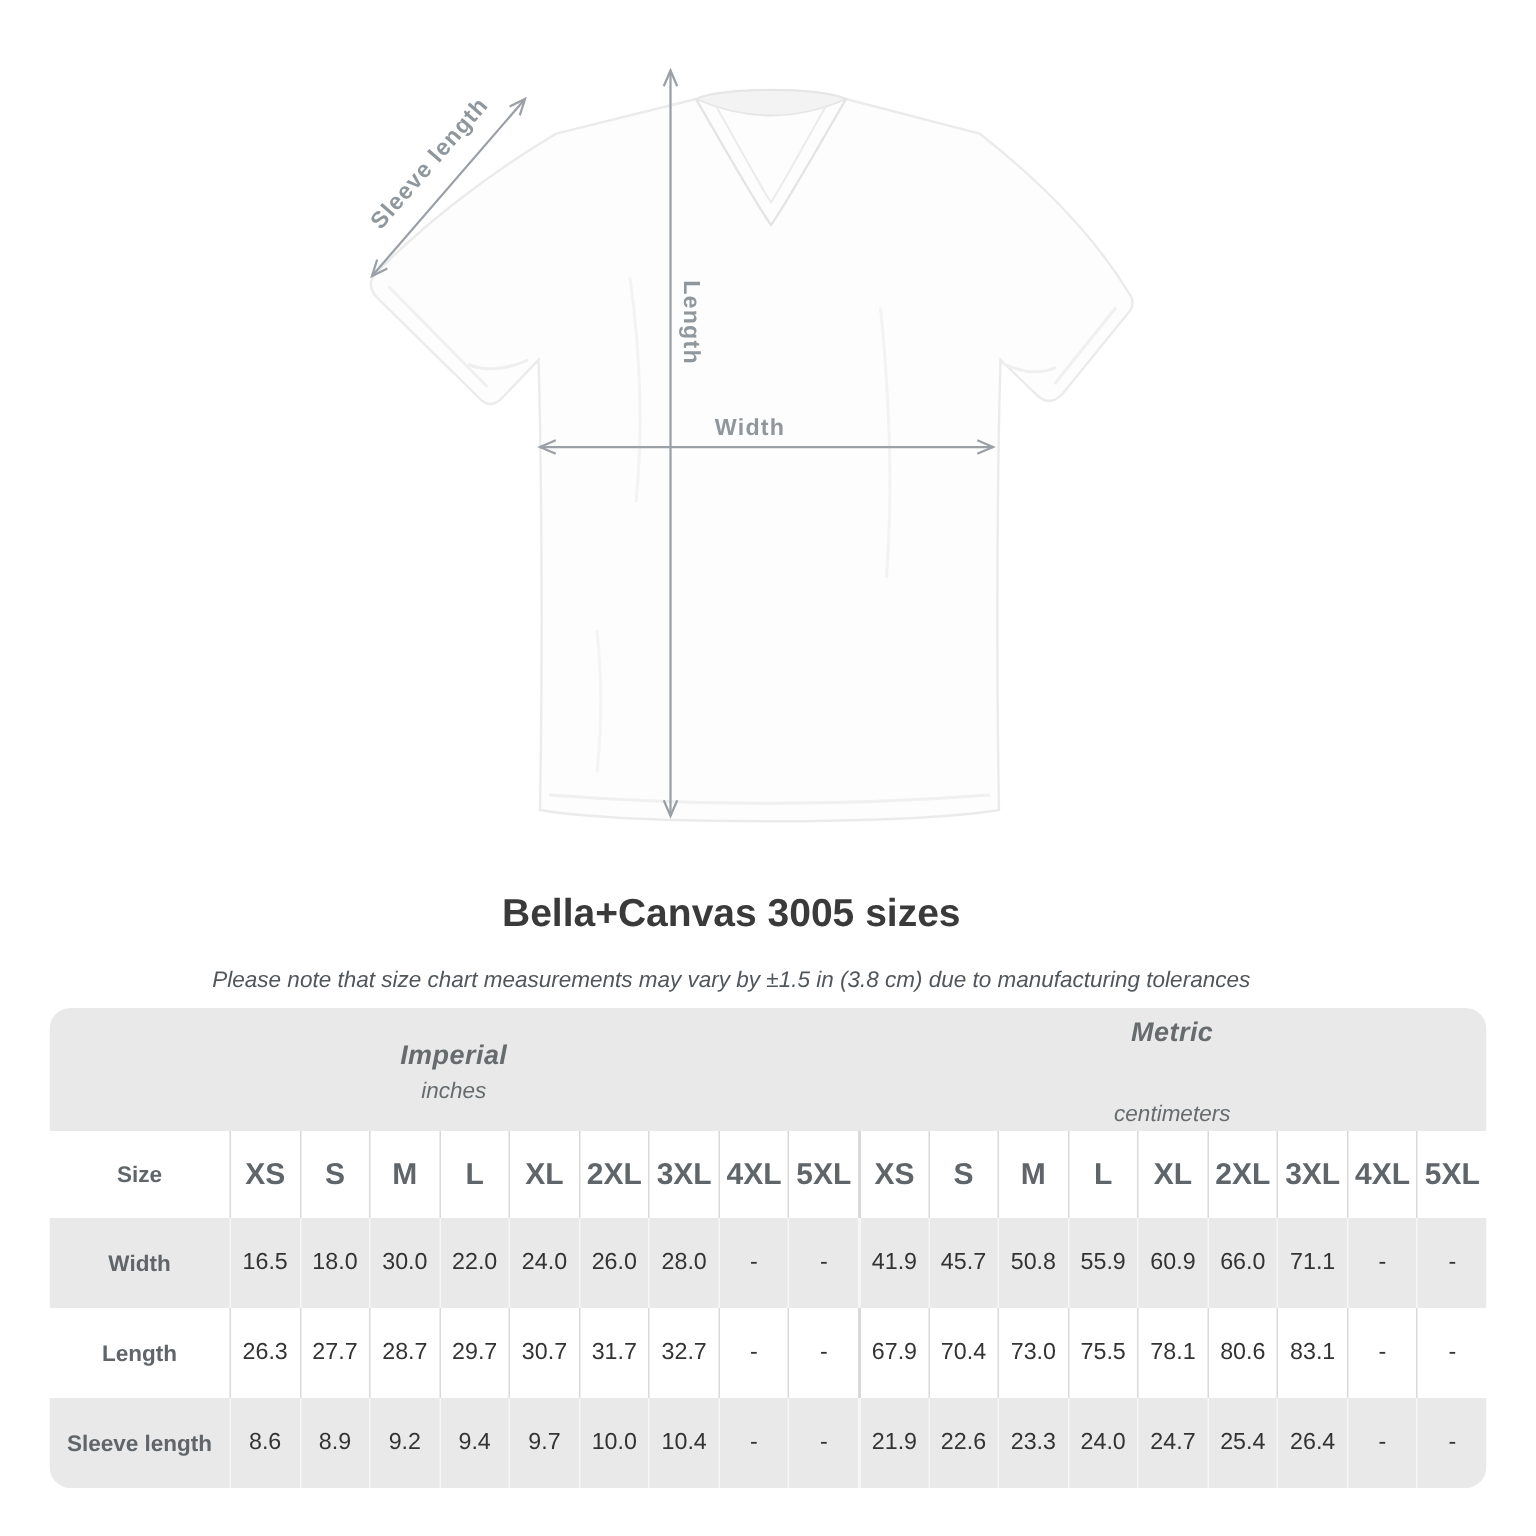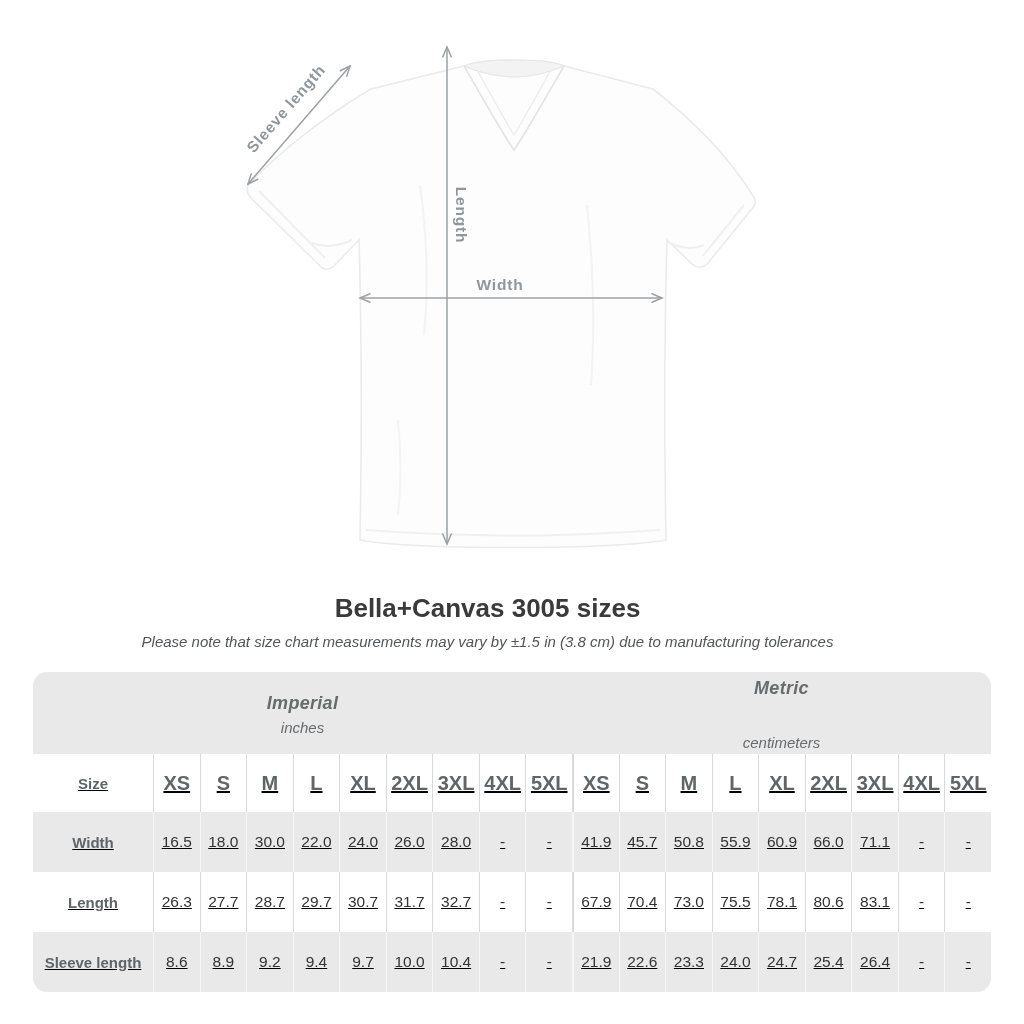--- a/index.html
+++ b/index.html
@@ -12,35 +12,35 @@
   
   .diagram { position:absolute; top:0; left:0; width:1024px; height:578px; }
   .dim-label {
     font-family:"Liberation Sans","DejaVu Sans",sans-serif;
     font-size:15.5px; font-weight:bold; letter-spacing:.8px; fill:#8f979d;
   }
 
   
   .heading { position:absolute; top:592px; left:0; width:975px; text-align:center; }
   .heading h1 { font-size:26px; line-height:32px; color:#3a3a3a; font-weight:bold; }
-  .heading .sub { margin-top:8px; font-size:15px; line-height:20px; color:#51565a; font-style:italic; }
+  .heading .sub { margin-top:20px; font-size:15px; line-height:20px; color:#51565a; font-style:italic; }
 
   
   .table-wrap {
     position:absolute; top:672px; left:33px; width:958px;
     border-radius:14px; overflow:hidden; background:#ffffff;
   }
   .band { display:flex; height:82px; background:#e9e9e9; }
   .band-half { display:flex; flex-direction:column; align-items:center; justify-content:center; padding-top:2px; }
   .band-half.left  { flex:0 0 539px; }
   .band-half.right { flex:1 1 auto;gap:30px; }
   .band-title { font-size:18px; font-weight:bold; font-style:italic; color:#666b6e; letter-spacing:.3px; }
   .band-sub   { font-size:15px; font-style:italic; color:#666b6e; margin-top:5px; }
 
-  .trow { display:grid; grid-template-columns:120px repeat(18,1fr);text-decoration:underline; }
+  .trow { display:grid; grid-template-columns:120px repeat(18,1fr); }
   .trow.thead { height:58px; background:#ffffff; }
   .trow.drow  { height:60px; }
   .trow.stripe { background:#e9e9e9; }
 
   .cell {
     display:flex; align-items:center; justify-content:center;
     border-left:1px solid #d9d9d9;
     font-size:15.5px; color:#333333; white-space:nowrap;
   }
   .cell:first-child { border-left:none; }

